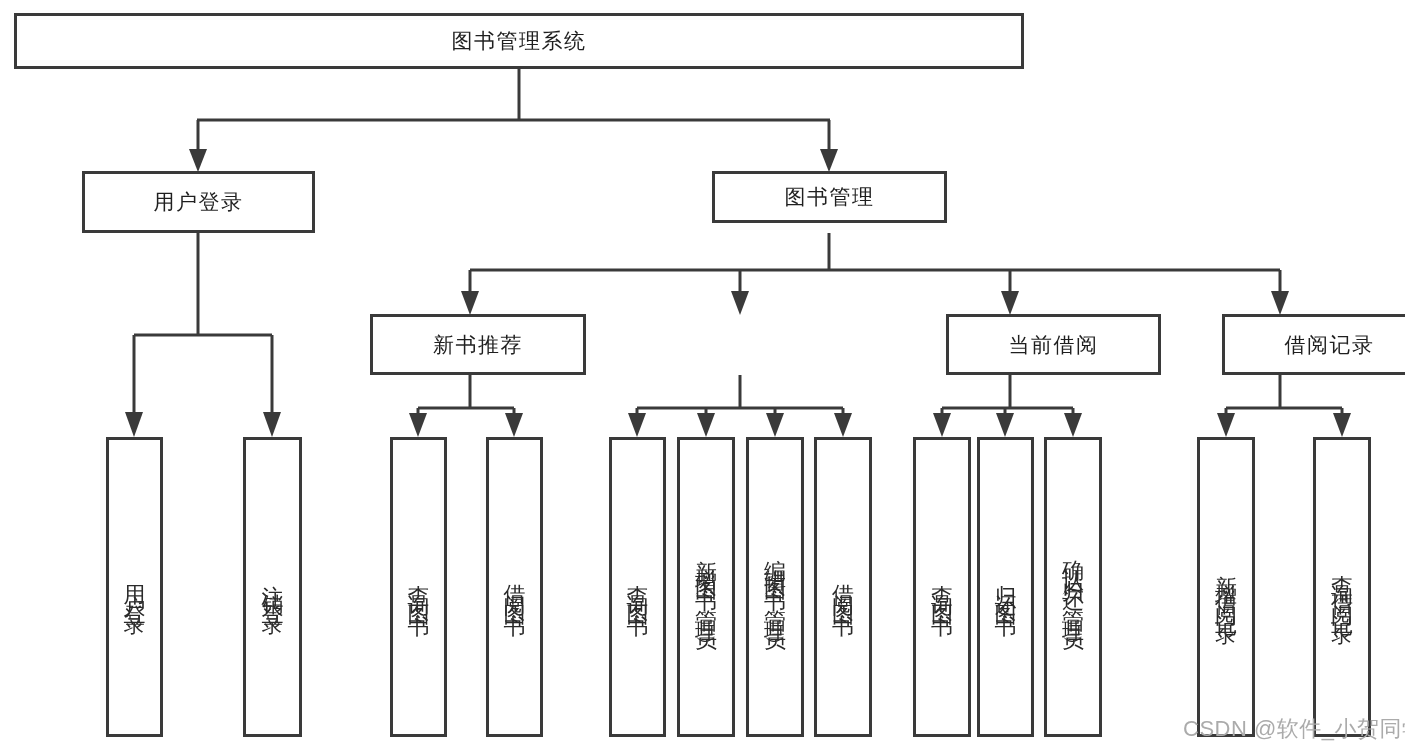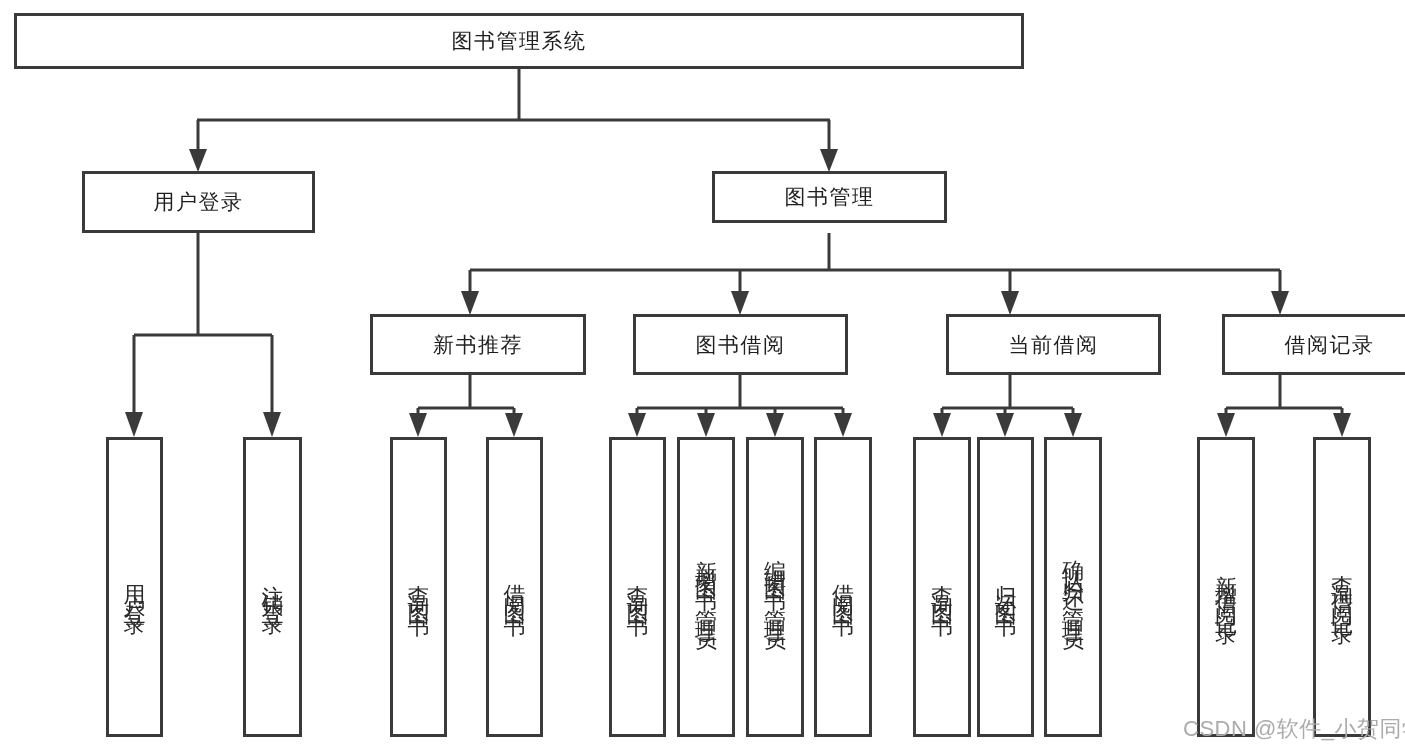--- a/index.html
+++ b/index.html
@@ -95,23 +95,20 @@
   <div class="box h" style="left:82px; top:171px; width:233px; height:62px;">
     <span>用户登录</span>
   </div>
   <div class="box h" style="left:712px; top:171px; width:235px; height:52px;">
     <span>图书管理</span>
   </div>
 
   <div class="box h" style="left:362px; top:314px; width:216px; height:61px;margin-left:8px;">
     <span>新书推荐</span>
   </div>
-  <div class="box h" style="left:633px; top:314px; width:215px; height:61px;">
-    <span>图书借阅</span>
-  </div>
   <div class="box h" style="left:946px; top:314px; width:215px; height:61px;">
     <span>当前借阅</span>
   </div>
   <div class="box h" style="left:1222px; top:314px; width:215px; height:61px;">
     <span>借阅记录</span>
   </div>
 
   <div class="box v" style="left:106px; width:57px;">
     <span>用户登录</span>
   </div>

